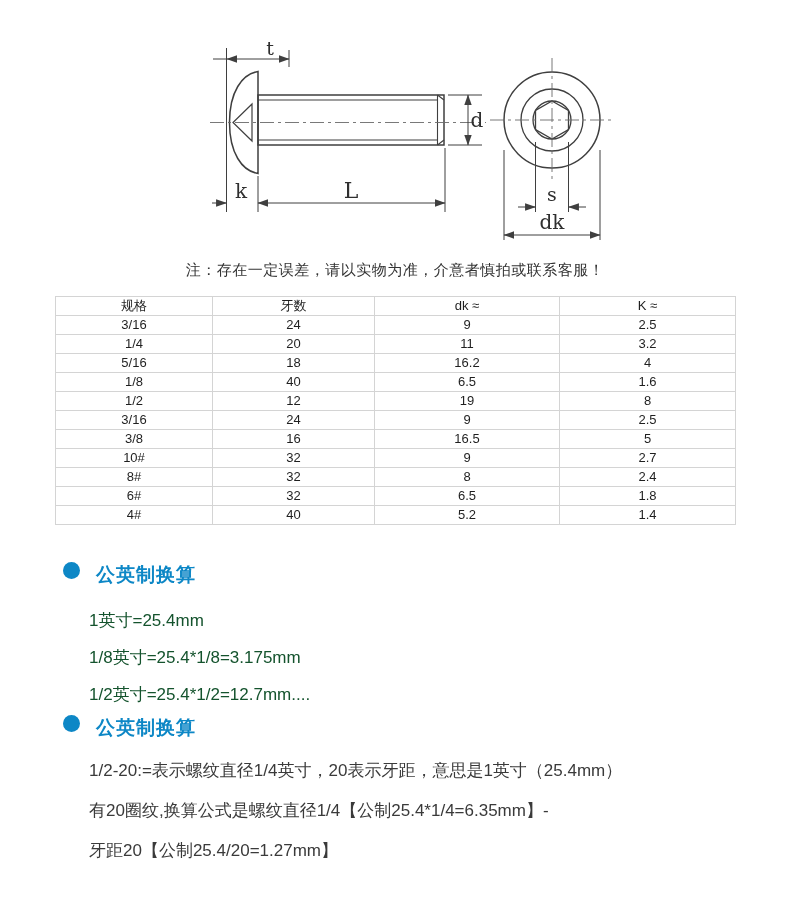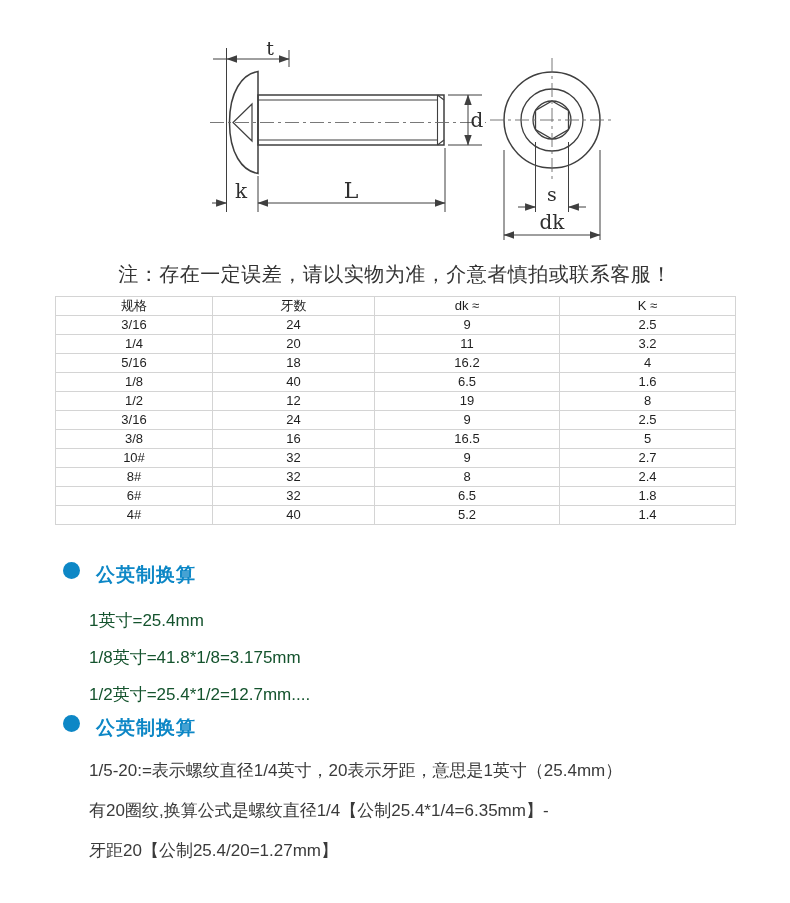--- a/index.html
+++ b/index.html
@@ -3,21 +3,21 @@
 <meta charset="utf-8">
 <style>
   html,body{margin:0;padding:0;background:#fff;}
   .page{position:relative;width:790px;height:903px;background:#ffffff;overflow:hidden;
         font-family:"Liberation Sans",sans-serif;color:#333;}
   
   .diagram{position:absolute;left:0;top:0;}
   .dim-label{font-family:"DejaVu Serif",serif;fill:#2f2f2f;}
   
   .note{position:absolute;left:0;right:0;top:261px;text-align:center;
-        font-size:20px;color:#333;letter-spacing:0.5px;}
+        font-size:15px;color:#333;letter-spacing:0.5px;}
   
   .spec-table{position:absolute;left:55px;top:296px;width:680px;border-collapse:collapse;
               font-size:13px;color:#1f1f1f;text-align:center;table-layout:fixed;border-radius:31px;}
   .spec-table th,.spec-table td{border:1px solid #d4d4d4;height:18px;line-height:18px;
               padding:0;font-weight:400;overflow:hidden;white-space:nowrap;}
   
   .section{position:absolute;left:63px;}
   .section-1{top:562px;}
   .section-2{top:715px;}
   .section-heading{display:flex;align-items:flex-start;gap:16px;}
@@ -177,30 +177,30 @@
       </tbody>
   </table>
 
   <div class="section section-1">
     <div class="section-heading">
       <span class="bullet"></span>
       <span class="heading-text">公英制换算</span>
     </div>
     <div class="lines">
         <div class="conv-line">1英寸=25.4mm</div>
-        <div class="conv-line">1/8英寸=41.8*1/8=3.175mm</div>
+        <div class="conv-line">1/8英寸=25.4*1/8=3.175mm</div>
         <div class="conv-line">1/2英寸=25.4*1/2=12.7mm....</div>
       </div>
   </div>
 
   <div class="section section-2">
     <div class="section-heading">
       <span class="bullet"></span>
       <span class="heading-text">公英制换算</span>
     </div>
     <div class="lines">
-        <div class="conv-line">1/5-20:=表示螺纹直径1/4英寸，20表示牙距，意思是1英寸（25.4mm）</div>
+        <div class="conv-line">1/2-20:=表示螺纹直径1/4英寸，20表示牙距，意思是1英寸（25.4mm）</div>
         <div class="conv-line">有20圈纹,换算公式是螺纹直径1/4【公制25.4*1/4=6.35mm】-</div>
         <div class="conv-line">牙距20【公制25.4/20=1.27mm】</div>
       </div>
   </div>
 
 </div>
 
 </body></html>

